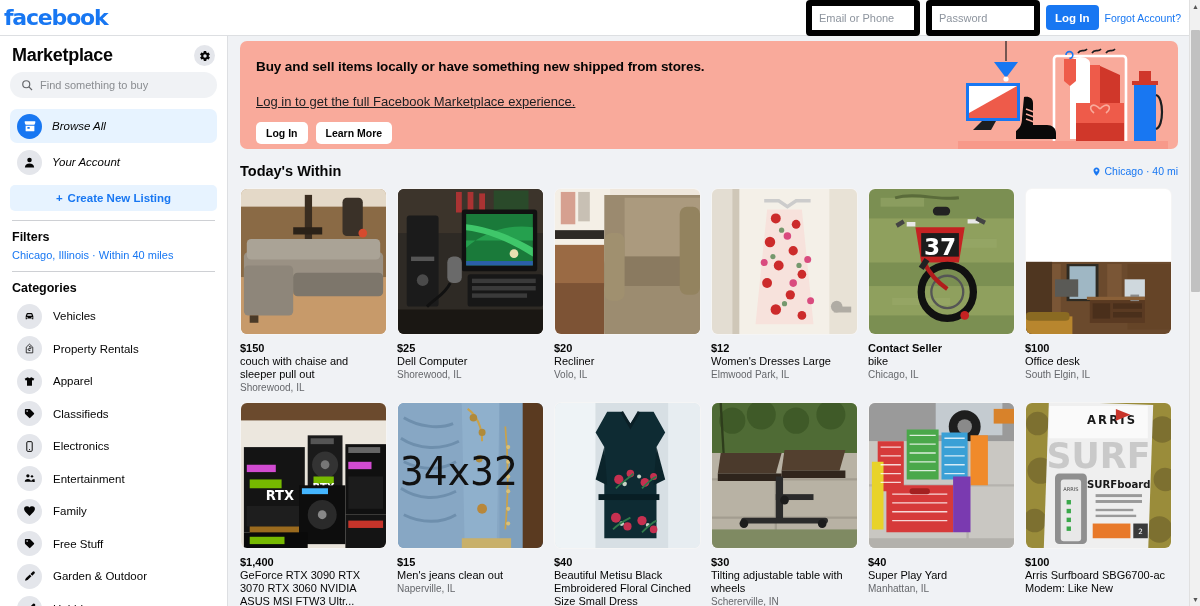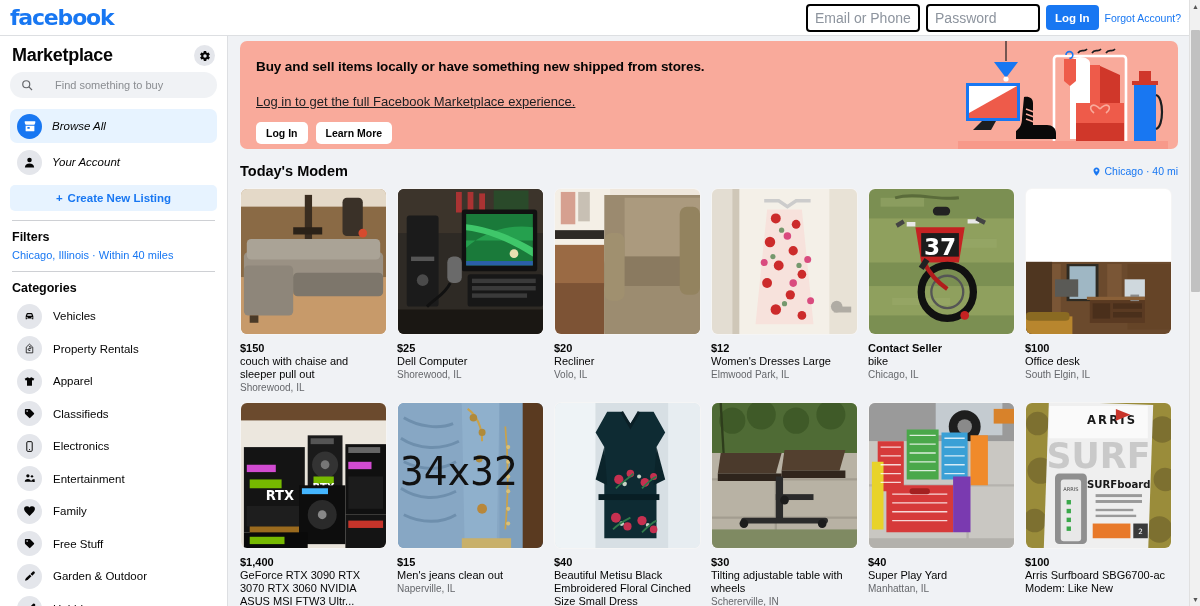--- a/index.html
+++ b/index.html
@@ -12,33 +12,33 @@
     color: #050505;
   }
   
   .topbar {
     position: absolute; top: 0; left: 0; width: 1189px; height: 36px;
     background: #ffffff;
     border-bottom: 1px solid #dddfe2;
     display: flex; align-items: center;
   }
   .fb-logo {
-    margin-left: 10px;
+    margin-left: 4px;
     font-family: "DejaVu Sans", sans-serif;
     font-size: 22px; font-weight: bold; letter-spacing: -1.2px;
     color: #1877f2;
   }
   .login-area {
     margin-left: auto; margin-right: 8px;
     display: flex; align-items: center; gap: 6px;
   }
   .login-area input {
     height: 24px; width: 114px;
-    border: 2px solid #000000; border-radius: 4px;
-    padding: 12px 7px; font-size: 14px;
+    border: 6px solid #000000; border-radius: 4px;
+    padding: 12px 7px; font-size: 11px;
     font-family: "Liberation Sans", sans-serif;
     color: #1d2129; background:#fff;
   }
   .login-area input::placeholder { color: #8d949e; }
   .btn-login {
     height: 25px; padding: 0 9px;
     background: #1877f2; color: #fff;
     border: none; border-radius: 4px;
     font-size: 11.5px; font-weight: bold; cursor: pointer;
     font-family: "Liberation Sans", sans-serif;
@@ -81,21 +81,21 @@
   }
   .side-title {
     font-size: 18px; font-weight: bold; letter-spacing: -0.3px;
   }
   .gear-btn {
     width: 21px; height: 21px; border-radius: 50%;
     background: #e4e6eb; display:flex; align-items:center; justify-content:center;
     cursor: pointer;
   }
   .search-box {
-    display: flex; align-items: center; gap: 22px;
+    display: flex; align-items: center; gap: 7px;
     height: 26px; border-radius: 13px;
     background: #f0f2f5; padding: 0 11px;
     margin-bottom: 11px;
   }
   .search-box .ph { font-size: 11px; color: #8a8d91; }
   .nav-item {
     display: flex; align-items: center; gap: 10px;
     height: 34px; border-radius: 7px; padding: 0 7px;
     cursor: pointer; margin-bottom: 2px;
   }
@@ -378,21 +378,21 @@
       <rect x="176" y="42" width="22" height="58" fill="#1877f2"></rect>
       <rect x="181" y="30" width="12" height="12" fill="#d0372a"></rect>
       <rect x="174" y="40" width="26" height="4" fill="#d0372a"></rect>
       <path d="M198 54c8 2 8 32 0 34" fill="none" stroke="#1c1e21" stroke-width="2.2"></path>
 
       <rect x="0" y="100" width="210" height="8" fill="#f7998a"></rect>
     </svg>
   </div>
 
   <div class="picks-row">
-    <div class="picks-title">Today's Modem</div>
+    <div class="picks-title">Today's Within</div>
     <div class="picks-loc">
       <svg width="9" height="11" viewBox="0 0 24 24" fill="#1877f2">
           <path d="M12 1C7.6 1 4 4.6 4 9c0 6 8 14 8 14s8-8 8-14c0-4.4-3.6-8-8-8zm0 11a3 3 0 110-6 3 3 0 010 6z"></path>
         </svg>
       <span>Chicago · 40 mi</span>
     </div>
   </div>
 
   <div class="grid" id="listing-grid">
       <div class="card">

